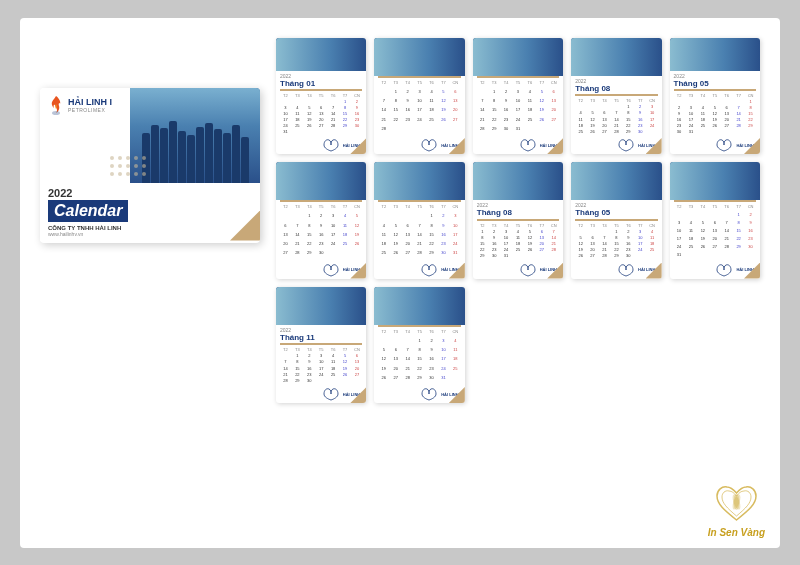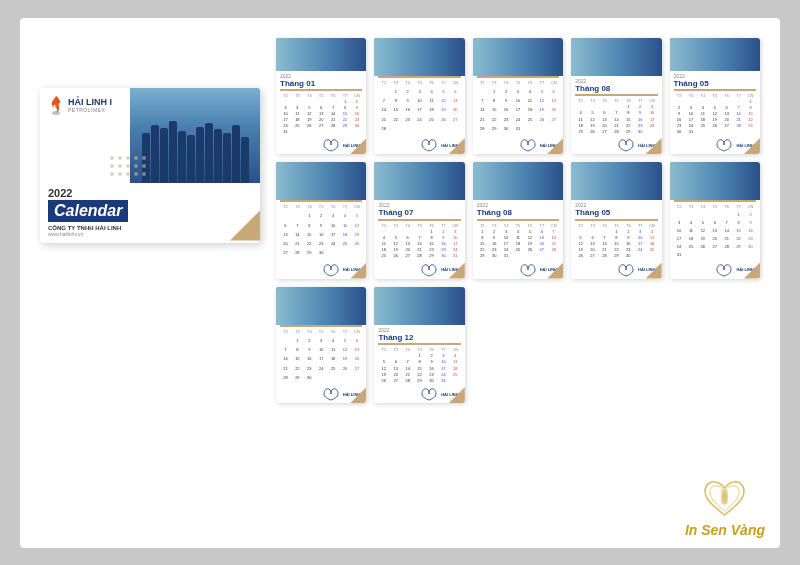--- a/index.html
+++ b/index.html
@@ -262,21 +262,21 @@
       display: flex;
       flex-direction: column;
       align-items: center;
     }
     .watermark-logo {
       width: 55px;
       height: 45px;
       opacity: 0.9;
     }
     .watermark-text {
-      font-size: 14px;
+      font-size: 10px;
       font-style: italic;
       color: #c8a020;
       font-weight: bold;
     }
   </style>
 </head>
 <body>
 
 <div class="main-container">
 
@@ -687,24 +687,20 @@
       </svg>
       <span class="cal-footer-logo">HẢI LINH I</span>
     </div>
     <div class="cal-beige-corner"></div>
   </div>
       <div class="cal-card">
     <div class="cal-blue-corner"></div>
     <div class="cal-card-top">
       <div class="cal-card-people-bg"></div>
     </div>
-    <div class="cal-card-header">
-      <div class="cal-year-small">2022</div>
-      <div class="cal-month">Tháng 07</div>
-    </div>
     <div class="cal-separator"></div>
     <div class="cal-body" id="cal-body-6">
     <div class="cal-day-header">T2</div>
           <div class="cal-day-header">T3</div>
           <div class="cal-day-header">T4</div>
           <div class="cal-day-header">T5</div>
           <div class="cal-day-header">T6</div>
           <div class="cal-day-header">T7</div>
           <div class="cal-day-header">CN</div>
           <div class="cal-day empty"></div>
@@ -926,20 +922,24 @@
       </svg>
       <span class="cal-footer-logo">HẢI LINH I</span>
     </div>
     <div class="cal-beige-corner"></div>
   </div>
       <div class="cal-card">
     <div class="cal-blue-corner"></div>
     <div class="cal-card-top">
       <div class="cal-card-people-bg"></div>
     </div>
+    <div class="cal-card-header">
+      <div class="cal-year-small">2022</div>
+      <div class="cal-month">Tháng 11</div>
+    </div>
     <div class="cal-separator"></div>
     <div class="cal-body" id="cal-body-10">
     <div class="cal-day-header">T2</div>
           <div class="cal-day-header">T3</div>
           <div class="cal-day-header">T4</div>
           <div class="cal-day-header">T5</div>
           <div class="cal-day-header">T6</div>
           <div class="cal-day-header">T7</div>
           <div class="cal-day-header">CN</div>
           <div class="cal-day empty"></div>
@@ -979,24 +979,20 @@
         <path d="M3 7 C3 3 5.5 1 8 2 C10 3 10 5 10 7 C10 5 10 3 12 2 C14.5 1 17 3 17 7 C17 10 13 12 10 13 C7 12 3 10 3 7Z" fill="none" stroke="#1a3a7a" stroke-width="0.8"></path>
       </svg>
       <span class="cal-footer-logo">HẢI LINH I</span>
     </div>
     <div class="cal-beige-corner"></div>
   </div>
       <div class="cal-card">
     <div class="cal-blue-corner"></div>
     <div class="cal-card-top">
       <div class="cal-card-people-bg"></div>
-    </div>
-    <div class="cal-card-header">
-      <div class="cal-year-small">2022</div>
-      <div class="cal-month">Tháng 12</div>
     </div>
     <div class="cal-separator"></div>
     <div class="cal-body" id="cal-body-11">
     <div class="cal-day-header">T2</div>
           <div class="cal-day-header">T3</div>
           <div class="cal-day-header">T4</div>
           <div class="cal-day-header">T5</div>
           <div class="cal-day-header">T6</div>
           <div class="cal-day-header">T7</div>
           <div class="cal-day-header">CN</div>

